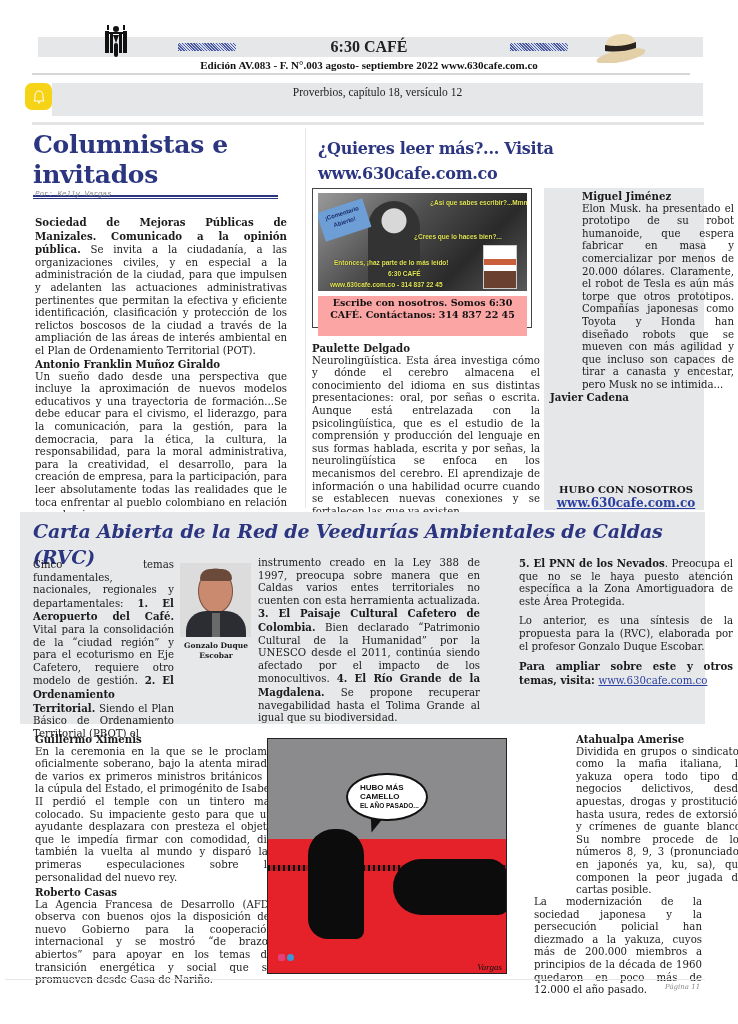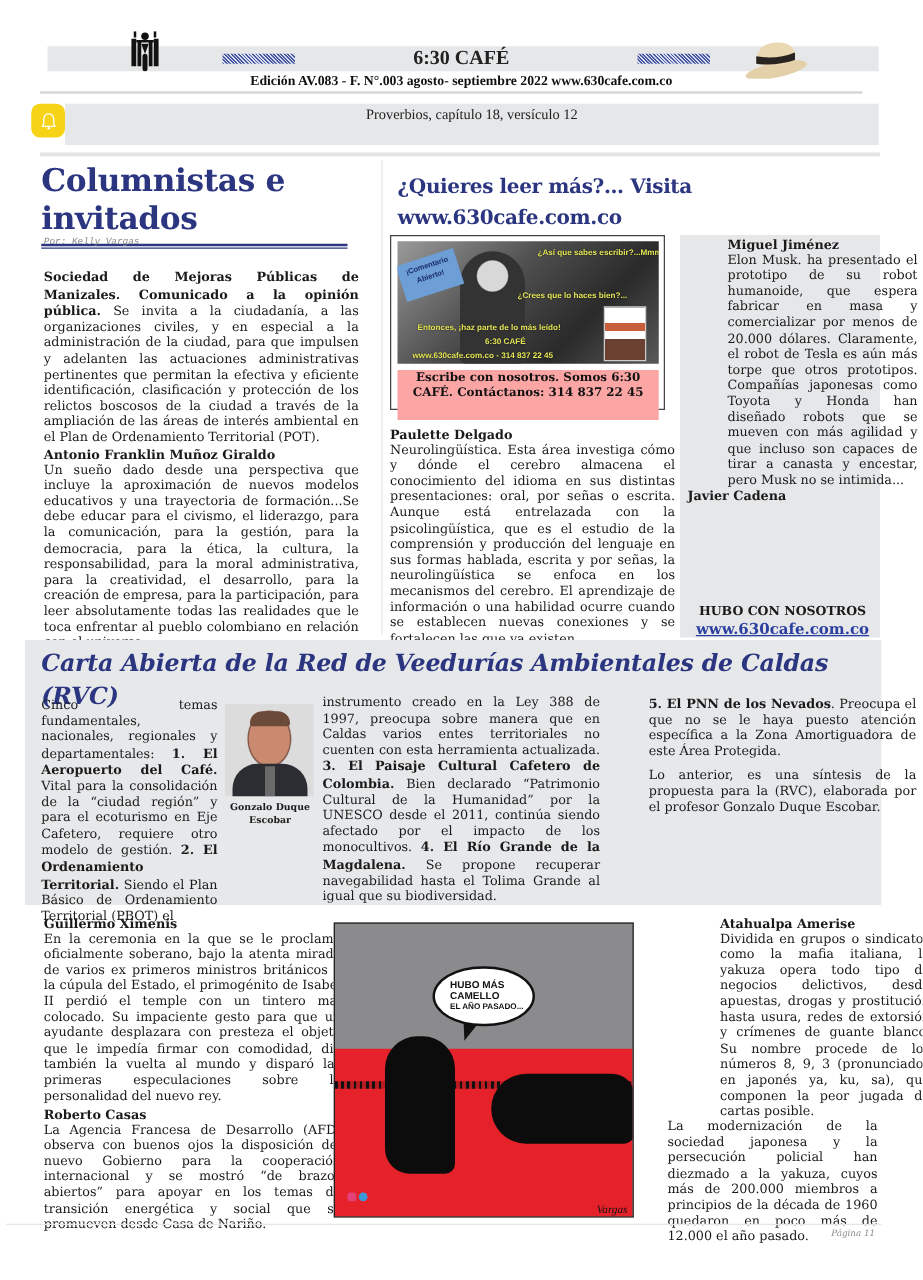--- a/index.html
+++ b/index.html
@@ -183,20 +183,21 @@
   <div class="suit"></div>
   <div class="tie"></div>
 </div>
 <div class="abs photo-cap">Gonzalo Duque Escobar</div>
 <div class="abs txt carta-c2">
   <span>instrumento creado en la Ley 388 de 1997, preocupa sobre manera que en Caldas varios entes territoriales no cuenten con esta herramienta actualizada. </span><b>3. El Paisaje Cultural Cafetero de Colombia.</b><span> Bien declarado “Patrimonio Cultural de la Humanidad” por la UNESCO desde el 2011, continúa siendo afectado por el impacto de los monocultivos. </span><b>4. El Río Grande de la Magdalena.</b><span> Se propone recuperar navegabilidad hasta el Tolima Grande al igual que su biodiversidad.</span>
 </div>
 <div class="abs txt carta-c3">
   <p><b>5. El PNN de los Nevados</b><span>. Preocupa el que no se le haya puesto atención específica a la Zona Amortiguadora de este Área Protegida.</span></p>
   <p>Lo anterior, es una síntesis de la propuesta para la (RVC), elaborada por el profesor Gonzalo Duque Escobar.</p>
+  <p><b>Para ampliar sobre este y otros temas, visita: </b><span class="link">www.630cafe.com.co</span></p>
 </div>
 
 <div class="abs txt col-b1">
   <div class="name">Guillermo Ximenis</div>
   <div>En la ceremonia en la que se le proclamó oficialmente soberano, bajo la atenta mirada de varios ex primeros ministros británicos y la cúpula del Estado, el primogénito de Isabel II perdió el temple con un tintero mal colocado. Su impaciente gesto para que un ayudante desplazara con presteza el objeto que le impedía firmar con comodidad, dio también la vuelta al mundo y disparó las primeras especulaciones sobre la personalidad del nuevo rey.</div>
 </div>
 <div class="abs txt col-b2">
   <div class="name">Roberto Casas</div>
   <div>La Agencia Francesa de Desarrollo (AFD) observa con buenos ojos la disposición del nuevo Gobierno para la cooperación internacional y se mostró “de brazos abiertos” para apoyar en los temas de transición energética y social que se promueven desde Casa de Nariño.</div>
 </div>

